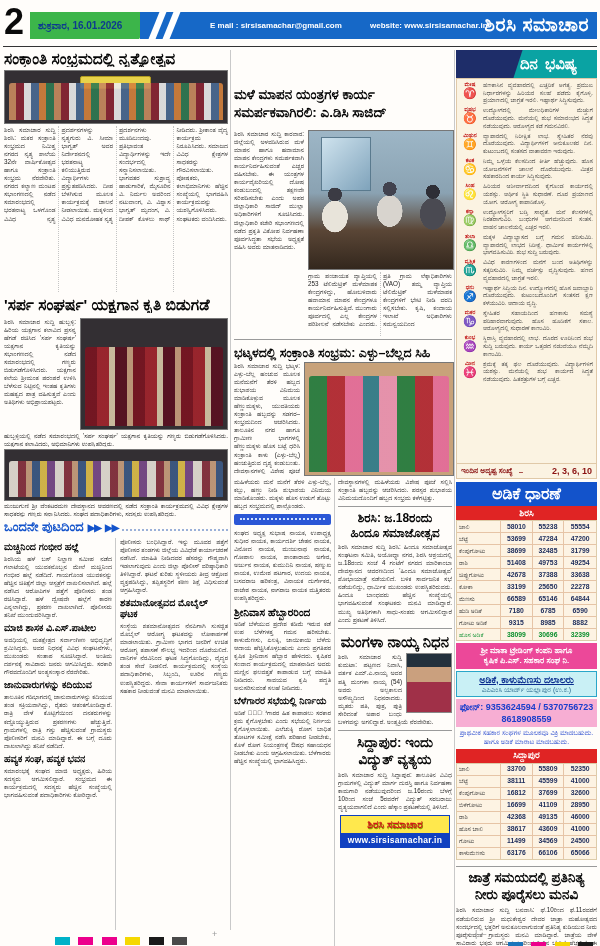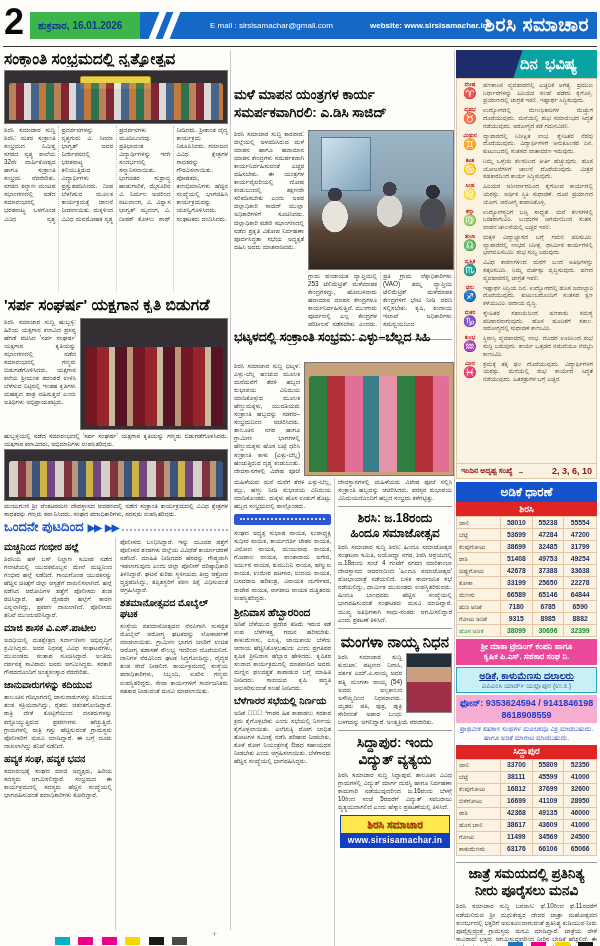--- a/index.html
+++ b/index.html
@@ -6,21 +6,21 @@
   .page{position:relative;width:600px;height:946px;background:#fffdfa;margin:0 auto;
         font-family:"Liberation Sans",sans-serif;overflow:hidden;color:#1c1c1c;}
   
   .pagenum{position:absolute;left:4px;top:4px;font-size:36px;font-weight:bold;color:#0a0a0a;line-height:1;}
   .datebox{position:absolute;left:30px;top:12px;width:124px;height:27px;background:#3cb54a;
            clip-path:polygon(0 0,100% 0,88% 100%,0 100%);display:flex;align-items:center;}
   .datebox span{color:#0d3b8e;font-weight:bold;font-size:10px;padding-left:8px;}
   .bluebar{position:absolute;left:140px;top:12px;width:457px;height:27px;background:#1668c7;}
   .stripe{position:absolute;top:0;width:7px;height:27px;background:#fff;transform:skewX(-22deg);}
   .s1{left:14px}.s2{left:28px}
-  .hdrmail{position:absolute;left:70px;top:9px;font-size:8px;font-weight:normal;color:#fff;}
+  .hdrmail{position:absolute;left:70px;top:9px;font-size:8px;font-weight:bold;color:#fff;}
   .hdrweb{position:absolute;left:230px;top:9px;font-size:8px;font-weight:bold;color:#fff;}
   .masthead{position:absolute;right:8px;top:2px;font-size:19px;font-weight:bold;color:#fff;letter-spacing:.5px;}
   .hdr-rule{position:absolute;left:3px;right:3px;top:46px;border-top:1.5px solid #333;}
   
   .small{font-size:6.3px;line-height:1.28;text-align:justify;color:#222;}
   .cap{font-size:6.3px;line-height:1.25;text-align:justify;color:#111;}
   .subhead{font-size:9.5px;font-weight:bold;color:#000;margin:4px 0 2px 0;line-height:1.15;}
   .vsep{position:absolute;width:0;border-left:1px solid #c9c9c9;}
   .hline{position:absolute;border-top:1px solid #9a9a9a;}
   
@@ -66,21 +66,21 @@
   .hentry{display:flex;gap:3px;margin-bottom:2.5px;}
   .hsign{width:20px;flex:none;text-align:center;}
   .hname{display:block;font-size:5.5px;color:#c01414;font-weight:bold;line-height:1.1;}
   .hglyph{display:block;font-size:11px;color:#a61313;line-height:1.1;}
   .htext{margin:0;font-size:6.1px;line-height:1.25;text-align:justify;color:#3a3a3a;flex:1;}
   .lucky{display:flex;align-items:center;background:#fbf3e2;border:1px solid #e0c9a8;border-top:none;
          padding:2px 4px;font-weight:bold;color:#8a1111;}
   .lucky .ll{font-size:7.5px;}
   .lucky .ld{margin:0 6px;font-size:8px;}
   .lucky .ln{font-size:9px;margin-left:auto;}
-  .rate-h{background:#1353cb;color:#fff;font-weight:bold;font-size:12px;text-align:center;padding:3px 0;margin-top:3px;}
+  .rate-h{background:#1353cb;color:#fff;font-weight:bold;font-size:16px;text-align:center;padding:3px 0;margin-top:3px;}
   .mkt{background:#e02424;color:#fff;font-weight:bold;font-size:9px;text-align:center;padding:1.5px 0;}
   .rtable{background:#fdf3e3;border:1px solid #dca;}
   .trow{display:grid;grid-template-columns:44px 1fr 1fr 1fr;border-bottom:1px solid #e6c4a6;}
   .trow:last-child{border-bottom:none;}
   .ti{font-size:6.2px;padding:1.5px 2px;color:#333;border-right:1px solid #e6c4a6;}
   .tv{font-size:6.8px;font-weight:bold;color:#1a2a5a;text-align:center;padding:1.5px 1px;border-right:1px solid #e6c4a6;}
   .tv:last-child{border-right:none;}
   .green-row .ti,.green-row .tv{color:#0a8f2e;}
   .ad-green{background:#ec4899;color:#fff;font-weight:bold;font-size:8px;text-align:center;line-height:1.3;padding:2.5px 2px;margin-top:2px;}
   .ad-cyan{background:#c9f0f5;border:1px solid #2aa6c9;text-align:center;padding:2px 0;margin-top:2px;}
@@ -160,21 +160,21 @@
   <div style="position:absolute;left:234px;top:50px;width:218px;margin-top:36px;">
     <div class="h-md">ಮಳೆ ಮಾಪನ ಯಂತ್ರಗಳ ಕಾರ್ಯ</div>
     <div class="h-md">ಸಮರ್ಪಕವಾಗಿರಲಿ: ಎ.ಡಿಸಿ ಸಾಜಿದ್</div>
     <div class="small" style="position:absolute;top:44px;width:70px;height:206px;overflow:hidden">ಶಿರಸಿ ಸಮಾಚಾರ ಸುದ್ದಿ ಕಾರವಾರ: ಜಿಲ್ಲೆಯಲ್ಲಿ ಅಳವಡಿಸಿರುವ ಮಳೆ ಮಾಪನ ಹಾಗೂ ಹವಾಮಾನ ಮಾಪನ ಕೇಂದ್ರಗಳು ಸಮರ್ಪಕವಾಗಿ ಕಾರ್ಯನಿರ್ವಹಿಸುವಂತೆ ಎಚ್ಚರ ವಹಿಸಬೇಕು. ಈ ಯಂತ್ರಗಳ ಕಾರ್ಯವೈಖರಿಯಲ್ಲಿ ದೋಷ ಕಂಡುಬಂದಲ್ಲಿ ತಕ್ಷಣವೇ ಸರಿಪಡಿಸಬೇಕು ಎಂದು ಅಪರ ಜಿಲ್ಲಾಧಿಕಾರಿ ಸಾಜಿದ್ ಮುಲ್ಲಾ ಅಧಿಕಾರಿಗಳಿಗೆ ಸೂಚಿಸಿದರು. ಜಿಲ್ಲಾಧಿಕಾರಿ ಕಚೇರಿ ಸಭಾಂಗಣದಲ್ಲಿ ನಡೆದ ಪ್ರಕೃತಿ ವಿಕೋಪ ನಿರ್ವಹಣಾ ಪೂರ್ವಸಿದ್ಧತಾ ಸಭೆಯ ಅಧ್ಯಕ್ಷತೆ ವಹಿಸಿ ಅವರು ಮಾತನಾಡಿದರು.</div>
     <div class="photo ph-meeting" style="left:74px;top:44px;width:144px;height:138px">
       <div class="ph-win"></div>
       <div class="ph-heads"></div>
     </div>
     <div class="small" style="position:absolute;left:74px;top:186px;width:144px;height:64px;overflow:hidden;column-count:2;column-gap:6px;column-rule:1px dotted #c5c5c5"><span>ಗ್ರಾಮ ಪಂಚಾಯತ ವ್ಯಾಪ್ತಿಯಲ್ಲಿ 253 ಟೆಲಿಮೆಟ್ರಿಕ್ ಮಳೆಮಾಪಕ ಕೇಂದ್ರಗಳಿದ್ದು, ಹೋಬಳಿವಾರು ಹವಾಮಾನ ಮಾಪನ ಕೇಂದ್ರಗಳೂ ಕಾರ್ಯನಿರ್ವಹಿಸುತ್ತಿವೆ. ಮುಂಗಾರು ಪೂರ್ವದಲ್ಲಿ ಎಲ್ಲ ಕೇಂದ್ರಗಳ ಪರಿಶೀಲನೆ ನಡೆಸಬೇಕು ಎಂದರು.</span> <span>ಪ್ರತಿ ಗ್ರಾಮ ಲೆಕ್ಕಾಧಿಕಾರಿಗಳು (VAO) ತಮ್ಮ ವ್ಯಾಪ್ತಿಯ ಟೆಲಿಮೆಟ್ರಿಕ್ ಮಳೆಮಾಪಕ ಕೇಂದ್ರಗಳಿಗೆ ಭೇಟಿ ನೀಡಿ ವರದಿ ಸಲ್ಲಿಸಬೇಕು. ಕೃಷಿ, ಕಂದಾಯ ಇಲಾಖೆ ಅಧಿಕಾರಿಗಳು ಸಮನ್ವಯದಿಂದ ಕಾರ್ಯನಿರ್ವಹಿಸಬೇಕು ಎಂದು ಸೂಚಿಸಿದರು. ಸಭೆಯಲ್ಲಿ ವಿವಿಧ ಇಲಾಖೆ ಅಧಿಕಾರಿಗಳು ಉಪಸ್ಥಿತರಿದ್ದರು.</span></div>
     <div class="hline" style="left:0;top:253px;width:218px"></div>
-    <div class="h-md" style="position:absolute;top:243px;width:218px;font-size:12.5px;white-space:nowrap;overflow:hidden">ಭಟ್ಕಳದಲ್ಲಿ ಸಂಕ್ರಾಂತಿ ಸಂಭ್ರಮ: ಎಳ್ಳು–ಬೆಲ್ಲದ ಸಿಹಿ</div>
+    <div class="h-md" style="position:absolute;top:259px;width:218px;font-size:12.5px;white-space:nowrap;overflow:hidden">ಭಟ್ಕಳದಲ್ಲಿ ಸಂಕ್ರಾಂತಿ ಸಂಭ್ರಮ: ಎಳ್ಳು–ಬೆಲ್ಲದ ಸಿಹಿ</div>
     <div class="small" style="position:absolute;top:276px;width:66px;height:112px;overflow:hidden">ಶಿರಸಿ ಸಮಾಚಾರ ಸುದ್ದಿ ಭಟ್ಕಳ: ಎಳ್ಳು-ಬೆಲ್ಲ ಹಂಚುವ ಮೂಲಕ ಮನೆಮನೆಗೆ ತೆರಳಿ ಹಬ್ಬದ ಶುಭಾಶಯ ವಿನಿಮಯ ಮಾಡಿಕೊಳ್ಳುವ ಮೂಲಕ ಹೆಣ್ಣುಮಕ್ಕಳು, ಯುವತಿಯರು ಸಂಕ್ರಾಂತಿ ಹಬ್ಬವನ್ನು ಸಡಗರ–ಸಂಭ್ರಮದಿಂದ ಆಚರಿಸಿದರು. ತಾಲೂಕಿನ ನಗರ ಹಾಗೂ ಗ್ರಾಮೀಣ ಭಾಗಗಳಲ್ಲಿ ಹೆಣ್ಣುಮಕ್ಕಳು ಹೊಸ ಬಟ್ಟೆ ಧರಿಸಿ ಸಂಕ್ರಾಂತಿ ಕಾಳು (ಎಳ್ಳು-ಬೆಲ್ಲ) ಹಂಚುತ್ತಿರುವ ದೃಶ್ಯ ಕಂಡುಬಂತು. ದೇವಸ್ಥಾನಗಳಲ್ಲಿ ವಿಶೇಷ ಪೂಜೆ ನೆರವೇರಿತು.</div>
     <div class="photo" style="left:70px;top:276px;width:148px;height:112px;background:#c8a27a">
       <div class="p-crowd crowd-d" style="height:86%"></div>
     </div>
 
     <div style="position:absolute;left:0;top:392px;width:97px;height:502px;overflow:hidden">
       <div class="small">ಮಹಿಳೆಯರು ಮನೆ ಮನೆಗೆ ತೆರಳಿ ಎಳ್ಳು-ಬೆಲ್ಲ, ಕಬ್ಬು, ಹಣ್ಣು ನೀಡಿ ಶುಭಾಶಯ ವಿನಿಮಯ ಮಾಡಿಕೊಂಡರು. ಮಕ್ಕಳು ಹೊಸ ಉಡುಗೆ ತೊಟ್ಟು ಹಬ್ಬದ ಸಂಭ್ರಮದಲ್ಲಿ ಪಾಲ್ಗೊಂಡರು.</div>
       <div class="bluebar2"></div>
       <div class="small">ಸಂಘದ ಅಧ್ಯಕ್ಷ ಸುಭಾಷ ನಾಯಕ, ಉಪಾಧ್ಯಕ್ಷ ಸುಧೀರ ನಾಯಕ, ಕಾರ್ಯದರ್ಶಿ ಚೇತನ ನಾಯಕ, ವಿನೋದ ನಾಯಕ, ಮಂಜುನಾಥ ನಾಯಕ, ಗೋಪಾಲ ನಾಯಕ, ಶಾಂತಾರಾಮ ಅಗೇರ, ಅರ್ಜುನ ನಾಯಕ, ಕುಮುದಿನಿ ನಾಯಕ, ಷಣ್ಮುಖ ನಾಯಕ, ಉಮೇಶ ಪಟಗಾರ, ಉದಯ ನಾಯಕ, ಬಸವರಾಜ ಹರಿಕಂತ್ರ, ವಿನಾಯಕ ದುರ್ಗೇಕರ, ರಾಜೇಶ ನಾಯಕ, ನಾಗರಾಜ ನಾಯಕ ಮತ್ತಿತರರು ಉಪಸ್ಥಿತರಿದ್ದರು.</div>
       <div class="subhead" style="font-size:10.5px">ಶ್ರೀನಿವಾಸ ಹೆಬ್ಬಾರರಿಂದ</div>
@@ -371,21 +371,21 @@
     </div>
     <div class="ad-green">
       <div>ಶ್ರೀ ಮಾತಾ ಟ್ರೇಡಿಂಗ್ ಕಂಪನಿ ಹಾಗೂ</div>
       <div>ಕೃಷಿಕ ಪಿ.ಎಸ್. ಸಹಕಾರ ಸಂಘ ನಿ.</div>
     </div>
     <div class="ad-cyan">
       <div class="c1">ಅಡಿಕೆ, ಕಾಳುಮೆಣಸು ದಲಾಲರು</div>
       <div class="c2">ಎಪಿಎಂಸಿ ಯಾರ್ಡ್ ಯಲ್ಲಾಪುರ (ಉ.ಕ.)</div>
     </div>
     <div class="ad-pink">
-      <div>ಫೋನ್: 9353624594 / 9141846198</div>
+      <div>ಫೋನ್: 9353624594 / 5370756723</div>
       <div>8618908559</div>
     </div>
     <div class="ad-note">ಪ್ರಾಥಮಿಕ ಸಹಕಾರ ಸಂಘಗಳ ಮೂಲಕವೂ ವಿಕ್ರಿ ಮಾಡಬಹುದು. ಹಾಗೂ ಅಡಿಕೆ ಮಾರಾಟ ಮಾಡಬಹುದು.</div>
     <div class="mkt">ಸಿದ್ದಾಪುರ</div>
     <div class="rtable">
       <div class="trow">
           <span class="ti">ಚಾಲಿ</span>
           <span class="tv">33700</span>
           <span class="tv">55809</span>
           <span class="tv">52350</span>

